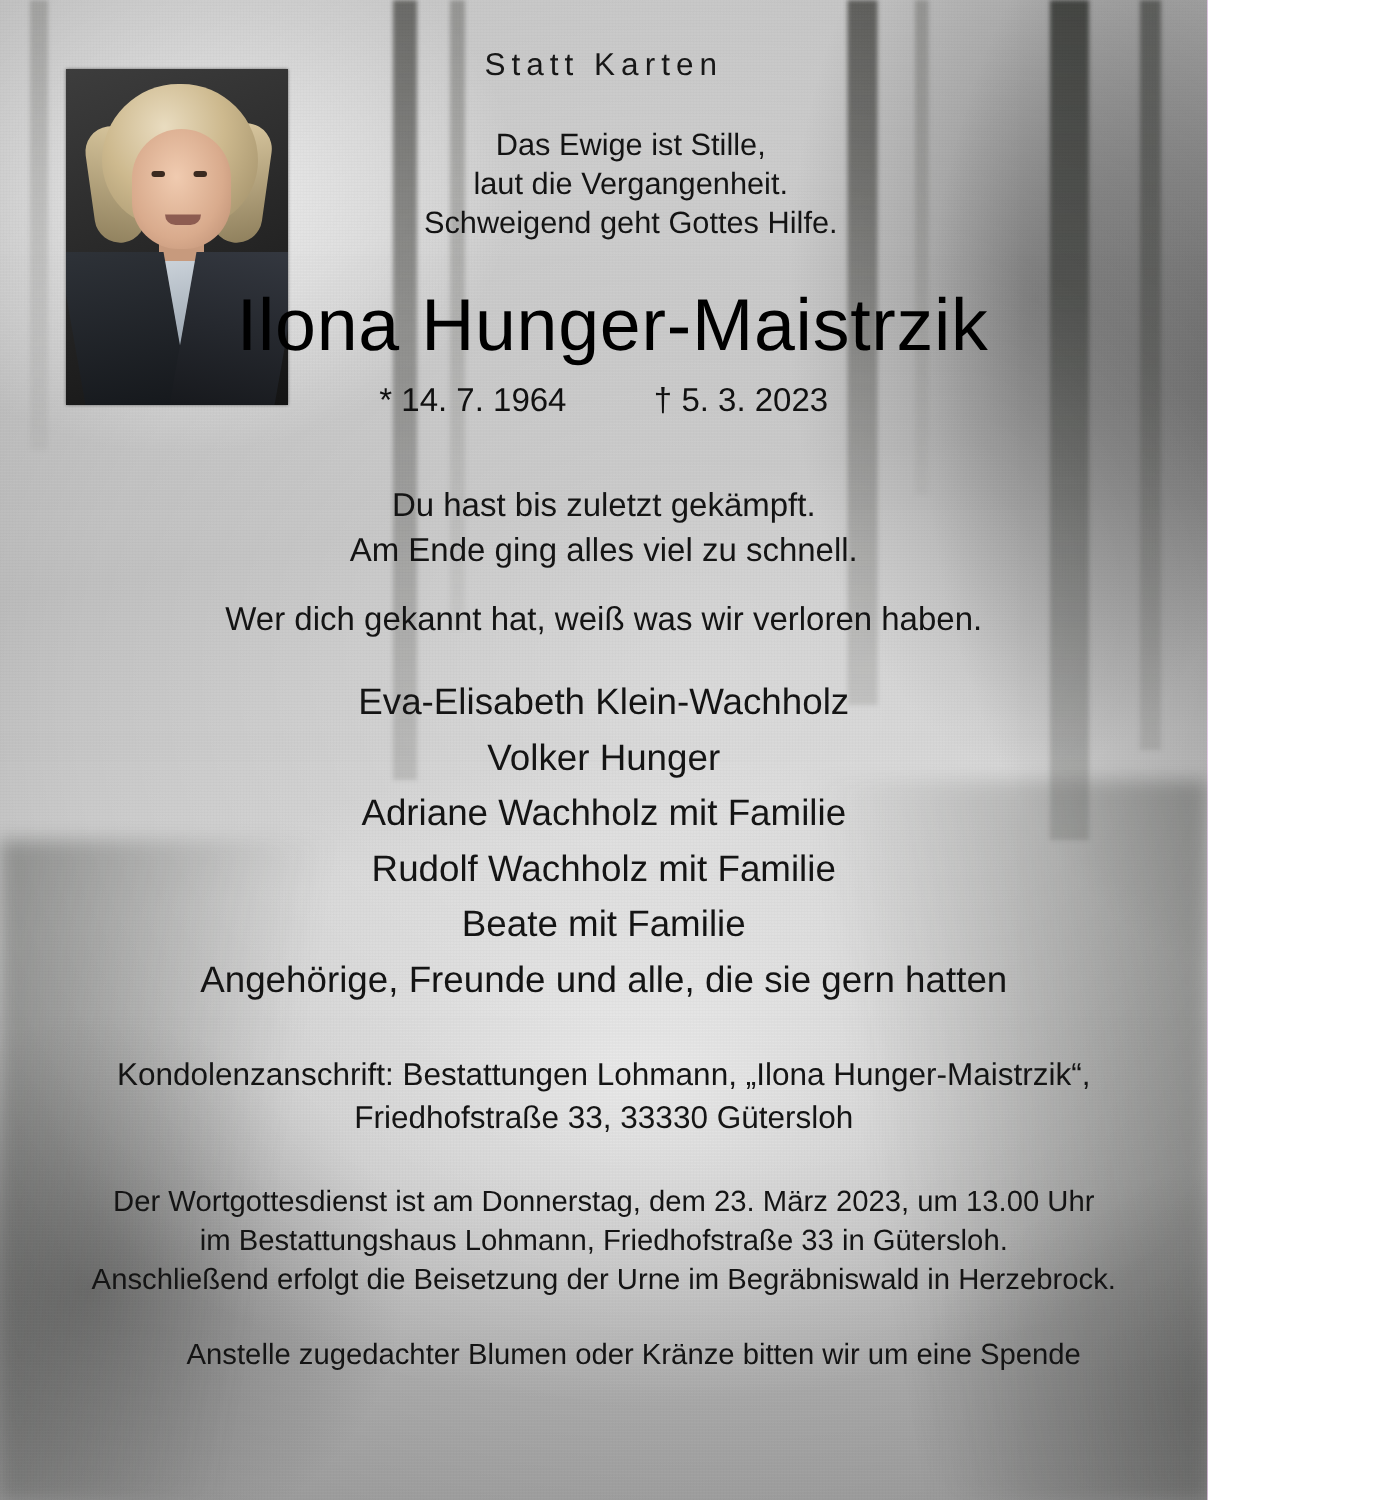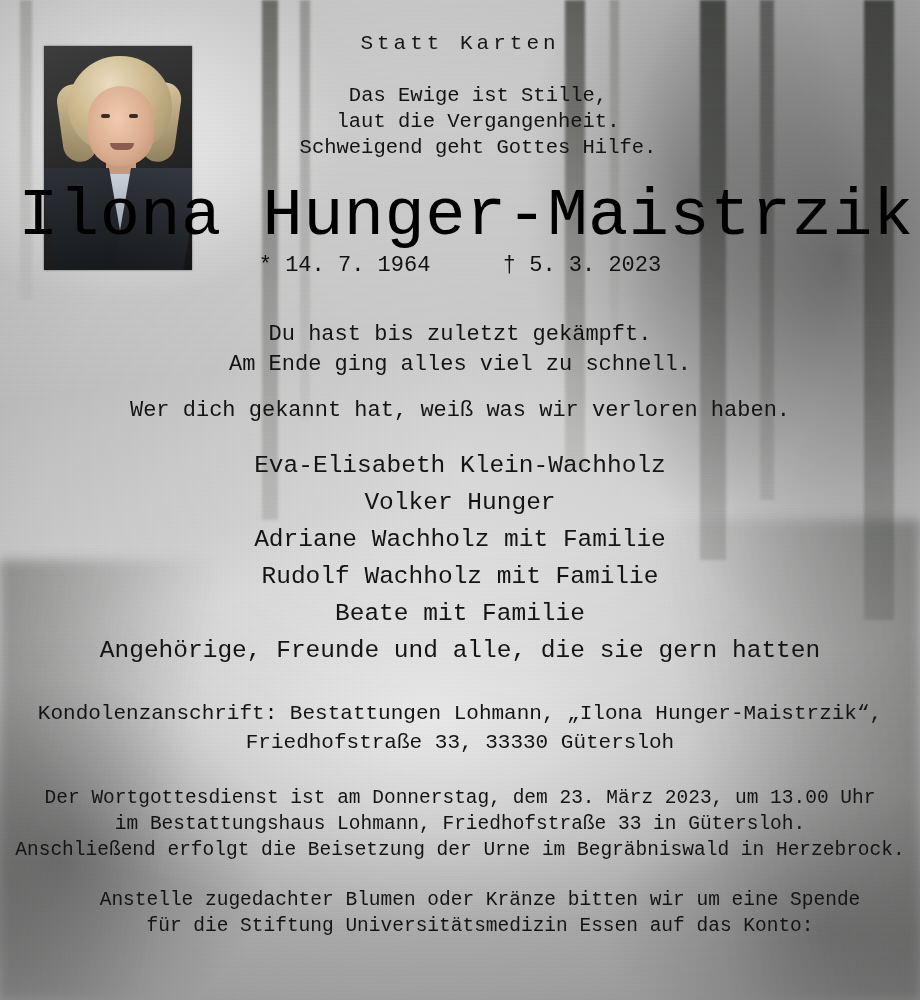--- a/index.html
+++ b/index.html
@@ -2,24 +2,24 @@
 <html><head>
 <meta charset="utf-8">
 <style>
   html, body {
     margin: 0;
     padding: 0;
     background: #ffffff;
   }
   .page {
     position: relative;
-    width: 920px;
+    width: 805px;
     height: 1000px;
     overflow: hidden;
-    font-family: Liberation Mono, monospace;
+    font-family: Liberation Sans, sans-serif;
     color: #141414;
     background: #f0abfc;
   }
   
   .bg {
     position: absolute;
     inset: 0;
     background:
       
       radial-gradient(ellipse 320px 260px at 120px 120px, rgba(255,255,255,0.85) 0%, rgba(255,255,255,0.0) 70%),
@@ -158,21 +158,21 @@
   }
   .verse {
     margin-top: 28px;
     font-size: 20.5px;
     line-height: 26px;
     color: #141414;
     padding-left: 36px;
   }
   .name {
     margin-top: 26px;
-    font-size: 67px;
+    font-size: 49px;
     line-height: 58px;
     letter-spacing: 0.5px;
     color: #000000;
     margin-left: 12px;
   }
   .dates {
     margin-top: 8px;
     font-size: 22px;
     color: #111111;
   }
@@ -283,17 +283,16 @@
     </div>
 
     <div class="service">
       <div>Der Wortgottesdienst ist am Donnerstag, dem 23. März 2023, um 13.00 Uhr</div>
       <div>im Bestattungshaus Lohmann, Friedhofstraße 33 in Gütersloh.</div>
       <div>Anschließend erfolgt die Beisetzung der Urne im Begräbniswald in Herzebrock.</div>
     </div>
 
     <div class="spende">
       <div>Anstelle zugedachter Blumen oder Kränze bitten wir um eine Spende</div>
-      <div>für die Stiftung Universitätsmedizin Essen auf das Konto:</div>
     </div>
 
   </div>
 </div>
 
 </body></html>

